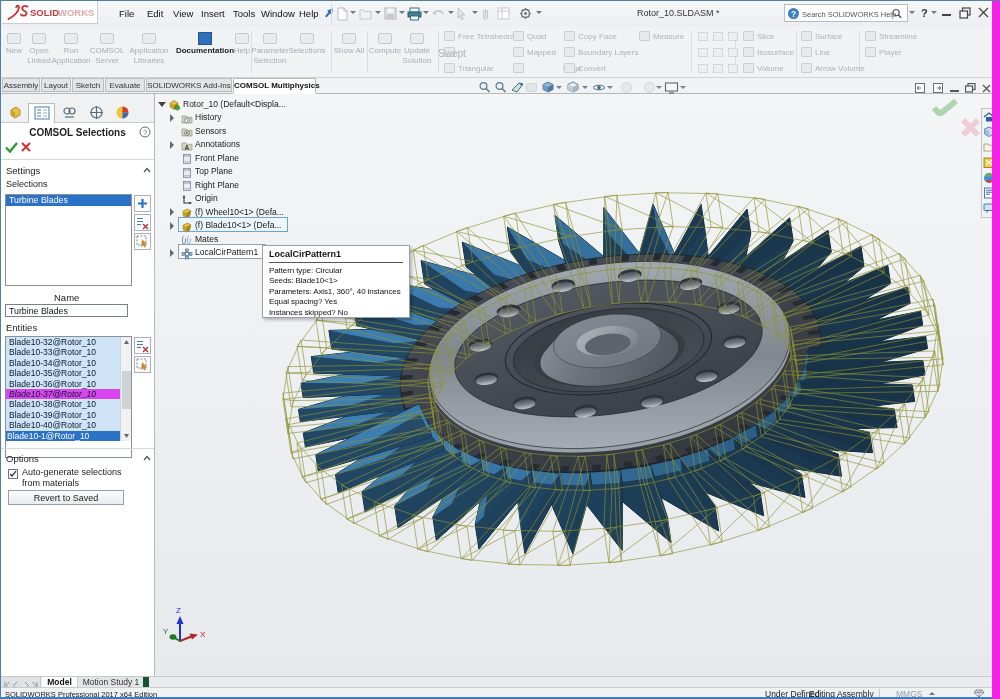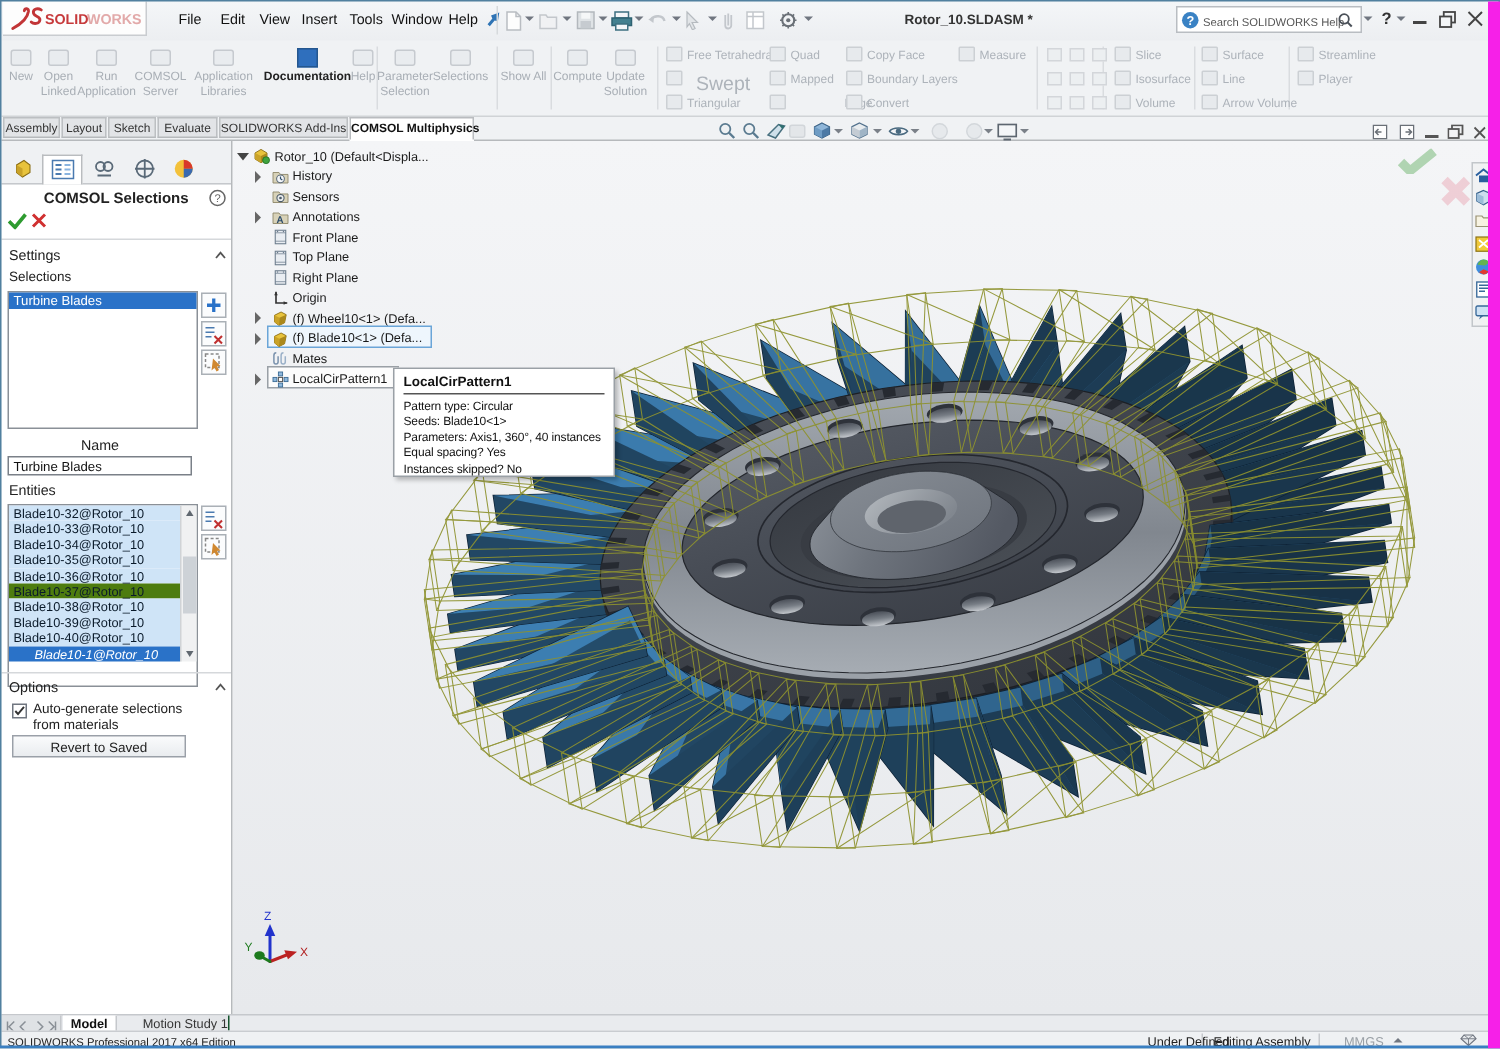--- a/index.html
+++ b/index.html
@@ -67,21 +67,21 @@
       <circle cx="6.5" cy="6.5" r="1.4" fill="#6a7077"></circle>
       <path d="M6.5 1v2M6.5 10v2M1 6.5h2M10 6.5h2M2.6 2.6l1.4 1.4M9 9l1.4 1.4M10.4 2.6L9 4M4 9l-1.4 1.4" stroke="#6a7077" stroke-width="1.1"></path>
     </svg>
     <span style="position:absolute;left:349px;top:10px;width:0;height:0;border-top:3px solid #707680;border-left:3px solid transparent;border-right:3px solid transparent;"></span>
     <span style="position:absolute;left:374px;top:10px;width:0;height:0;border-top:3px solid #707680;border-left:3px solid transparent;border-right:3px solid transparent;"></span>
     <span style="position:absolute;left:398px;top:10px;width:0;height:0;border-top:3px solid #707680;border-left:3px solid transparent;border-right:3px solid transparent;"></span>
     <span style="position:absolute;left:422px;top:10px;width:0;height:0;border-top:3px solid #707680;border-left:3px solid transparent;border-right:3px solid transparent;"></span>
     <span style="position:absolute;left:447px;top:10px;width:0;height:0;border-top:3px solid #707680;border-left:3px solid transparent;border-right:3px solid transparent;"></span>
     <span style="position:absolute;left:471px;top:10px;width:0;height:0;border-top:3px solid #707680;border-left:3px solid transparent;border-right:3px solid transparent;"></span>
     <span style="position:absolute;left:535px;top:10px;width:0;height:0;border-top:3px solid #707680;border-left:3px solid transparent;border-right:3px solid transparent;"></span>
-  <span class="abs" style="left:602px;top:7px;font-size:9px;color:#333;font-weight:bold;">Rotor_10.SLDASM *</span>
+  <span class="abs" style="left:636px;top:7px;font-size:9px;color:#333;">Rotor_10.SLDASM *</span>
   <div class="abs" style="left:783px;top:3px;width:124px;height:18px;background:#fff;border:1px solid #b9bdc2;">
     <svg style="position:absolute;left:2px;top:2px;" width="13" height="13" viewBox="0 0 13 13">
         <circle cx="6.5" cy="6.5" r="5.5" fill="#3a82c4"></circle>
         <text x="4" y="9.5" font-size="8.5" fill="#fff" font-family="Liberation Sans" font-weight="bold">?</text>
       </svg>
     <span style="position:absolute;left:17px;top:5px;font-size:7.5px;color:#555;">Search SOLIDWORKS Help</span>
     <svg style="position:absolute;left:106px;top:3px;" width="12" height="12" viewBox="0 0 13 13">
         <circle cx="5.5" cy="5" r="3.4" fill="none" stroke="#4a5058" stroke-width="1.3"></circle>
         <path d="M8 7.5L11 10.5" stroke="#4a5058" stroke-width="1.5"></path>
       </svg>
@@ -153,21 +153,21 @@
       <div style="position:absolute;left:330px;top:31px;width:1px;height:42px;background:#d9dcdf;"></div>
       <div style="position:absolute;left:366px;top:31px;width:1px;height:42px;background:#d9dcdf;"></div>
       <div style="position:absolute;left:437px;top:31px;width:1px;height:42px;background:#d9dcdf;"></div>
       <div style="position:absolute;left:690px;top:31px;width:1px;height:42px;background:#d9dcdf;"></div>
       <div style="position:absolute;left:734px;top:31px;width:1px;height:42px;background:#d9dcdf;"></div>
       <div style="position:absolute;left:795px;top:31px;width:1px;height:42px;background:#d9dcdf;"></div>
       <div style="position:absolute;left:858px;top:31px;width:1px;height:42px;background:#d9dcdf;"></div>
       <div style="position:absolute;left:443px;top:31px;width:11px;height:10px;border:1px solid #ccd0d4;background:#e7eaed;border-radius:1px;"></div>
       <div style="position:absolute;left:457px;top:32px;font-size:8px;color:#adb3ba;white-space:nowrap;">Free Tetrahedral</div>
       <div style="position:absolute;left:443px;top:47px;width:11px;height:10px;border:1px solid #ccd0d4;background:#e7eaed;border-radius:1px;"></div>
-      <div style="position:absolute;left:463px;top:48px;font-size:13px;color:#adb3ba;white-space:nowrap;">Swept</div>
+      <div style="position:absolute;left:437px;top:48px;font-size:10px;color:#adb3ba;white-space:nowrap;">Swept</div>
       <div style="position:absolute;left:443px;top:63px;width:11px;height:10px;border:1px solid #ccd0d4;background:#e7eaed;border-radius:1px;"></div>
       <div style="position:absolute;left:457px;top:64px;font-size:8px;color:#adb3ba;white-space:nowrap;">Triangular</div>
       <div style="position:absolute;left:512px;top:31px;width:11px;height:10px;border:1px solid #ccd0d4;background:#e7eaed;border-radius:1px;"></div>
       <div style="position:absolute;left:526px;top:32px;font-size:8px;color:#adb3ba;white-space:nowrap;">Quad</div>
       <div style="position:absolute;left:512px;top:47px;width:11px;height:10px;border:1px solid #ccd0d4;background:#e7eaed;border-radius:1px;"></div>
       <div style="position:absolute;left:526px;top:48px;font-size:8px;color:#adb3ba;white-space:nowrap;">Mapped</div>
       <div style="position:absolute;left:512px;top:63px;width:11px;height:10px;border:1px solid #ccd0d4;background:#e7eaed;border-radius:1px;"></div>
       <div style="position:absolute;left:526px;top:64px;font-size:8px;color:#adb3ba;white-space:nowrap;padding-left:36px;">Edge</div>
       <div style="position:absolute;left:563px;top:31px;width:11px;height:10px;border:1px solid #ccd0d4;background:#e7eaed;border-radius:1px;"></div>
       <div style="position:absolute;left:577px;top:32px;font-size:8px;color:#adb3ba;white-space:nowrap;">Copy Face</div>
@@ -919,25 +919,25 @@
   <div style="position:absolute;left:4px;top:210px;width:123px;height:13px;background:#fff;border:1px solid #7a8088;font-size:8.8px;line-height:12px;padding-left:3px;color:#111;">Turbine Blades</div>
   <div style="position:absolute;left:5px;top:228px;font-size:9.5px;color:#222;">Entities</div>
 
   <div style="position:absolute;left:4px;top:242px;width:127px;height:122px;background:#fff;border:1px solid #8a9097;">
     <div style="position:absolute;left:0;top:0;width:114px;">
         <div style="height:10.4px;line-height:10.4px;background:#cfe4f7;color:#0a1a2a;padding-left:3px;font-size:8.5px;white-space:nowrap;">Blade10-32@Rotor_10</div>
         <div style="height:10.4px;line-height:10.4px;background:#cfe4f7;color:#0a1a2a;padding-left:3px;font-size:8.5px;white-space:nowrap;">Blade10-33@Rotor_10</div>
         <div style="height:10.4px;line-height:10.4px;background:#cfe4f7;color:#0a1a2a;padding-left:3px;font-size:8.5px;white-space:nowrap;">Blade10-34@Rotor_10</div>
         <div style="height:10.4px;line-height:10.4px;background:#cfe4f7;color:#0a1a2a;padding-left:3px;font-size:8.5px;white-space:nowrap;">Blade10-35@Rotor_10</div>
         <div style="height:10.4px;line-height:10.4px;background:#cfe4f7;color:#0a1a2a;padding-left:3px;font-size:8.5px;white-space:nowrap;">Blade10-36@Rotor_10</div>
-        <div style="height:10.4px;line-height:10.4px;background:#4d7c0f;color:#0a1a2a;padding-left:3px;font-size:8.5px;white-space:nowrap;">Blade10-37@Rotor_10</div>
+        <div style="height:10.4px;line-height:10.4px;background:#d946ef;color:#0a1a2a;padding-left:3px;font-size:8.5px;white-space:nowrap;font-style:italic;">Blade10-37@Rotor_10</div>
         <div style="height:10.4px;line-height:10.4px;background:#cfe4f7;color:#0a1a2a;padding-left:3px;font-size:8.5px;white-space:nowrap;">Blade10-38@Rotor_10</div>
         <div style="height:10.4px;line-height:10.4px;background:#cfe4f7;color:#0a1a2a;padding-left:3px;font-size:8.5px;white-space:nowrap;">Blade10-39@Rotor_10</div>
         <div style="height:10.4px;line-height:10.4px;background:#cfe4f7;color:#0a1a2a;padding-left:3px;font-size:8.5px;white-space:nowrap;">Blade10-40@Rotor_10</div>
-        <div style="height:10.4px;line-height:10.4px;background:#2a72c8;color:#fff;padding-left:17px;font-size:8.5px;white-space:nowrap;font-style:italic;">Blade10-1@Rotor_10</div>
+        <div style="height:10.4px;line-height:10.4px;background:#2a72c8;color:#fff;padding-left:1px;font-size:8.5px;white-space:nowrap;">Blade10-1@Rotor_10</div>
       </div>
     <div style="position:absolute;right:0;top:0;width:11px;height:104px;background:#f0f1f2;border-left:1px solid #d0d3d6;">
       <svg style="position:absolute;left:2px;top:2px;" width="7" height="6">
           <path d="M3.5 1L6 5H1z" fill="#606870"></path>
         </svg>
       <svg style="position:absolute;left:2px;bottom:2px;" width="7" height="6">
           <path d="M3.5 5L1 1h5z" fill="#606870"></path>
         </svg>
       <div style="position:absolute;left:1px;top:34px;width:9px;height:38px;background:#cdd2d7;"></div>
     </div>
@@ -974,21 +974,21 @@
     <svg width="40" height="11" viewBox="0 0 40 11">
         <g stroke="#8a9097" stroke-width="1" fill="none">
           <path d="M4 2v7M8.5 2L5 5.5 8.5 9"></path>
           <path d="M16 2l-3.5 3.5L16 9"></path>
           <path d="M24 2l3.5 3.5L24 9"></path>
           <path d="M31.5 2L35 5.5 31.5 9M36 2v7"></path>
         </g>
       </svg>
   </div>
   <div style="position:absolute;left:41px;top:0;width:36px;height:11px;background:#fff;border-right:1px solid #c5c8cc;font-size:8.5px;font-weight:bold;text-align:center;line-height:11px;color:#111;">Model</div>
-  <div style="position:absolute;left:78px;top:0;width:58px;height:11px;background:#e3e5e8;border-right:1px solid #14532d;font-size:8.5px;text-align:center;line-height:11px;color:#333;margin-left:16px;">Motion Study 1</div>
+  <div style="position:absolute;left:78px;top:0;width:70px;height:11px;background:#e3e5e8;border-right:6px solid #14532d;font-size:8.5px;text-align:center;line-height:11px;color:#333;">Motion Study 1</div>
 </div>
 
 <div class="abs" style="left:1px;top:687px;width:998px;height:11px;background:#eff1f3;border-top:1px solid #c9ccd0;">
   <span style="position:absolute;left:4px;top:1.5px;font-size:7.5px;color:#222;">SOLIDWORKS Professional 2017 x64 Edition</span>
   <span style="position:absolute;left:745px;top:1px;font-size:8.5px;color:#222;padding-left:19px;">Under Defined</span>
   <div style="position:absolute;left:800px;top:1px;width:1px;height:9px;background:#c5c8cc;"></div>
   <span style="position:absolute;left:808px;top:1px;font-size:8.5px;color:#222;">Editing Assembly</span>
   <div style="position:absolute;left:878px;top:1px;width:1px;height:9px;background:#c5c8cc;"></div>
   <span style="position:absolute;left:895px;top:1px;font-size:8.5px;color:#9aa0a6;">MMGS</span>
   <span style="position:absolute;left:928px;top:4px;width:0;height:0;border-bottom:3px solid #707680;border-left:3px solid transparent;border-right:3px solid transparent;"></span>

